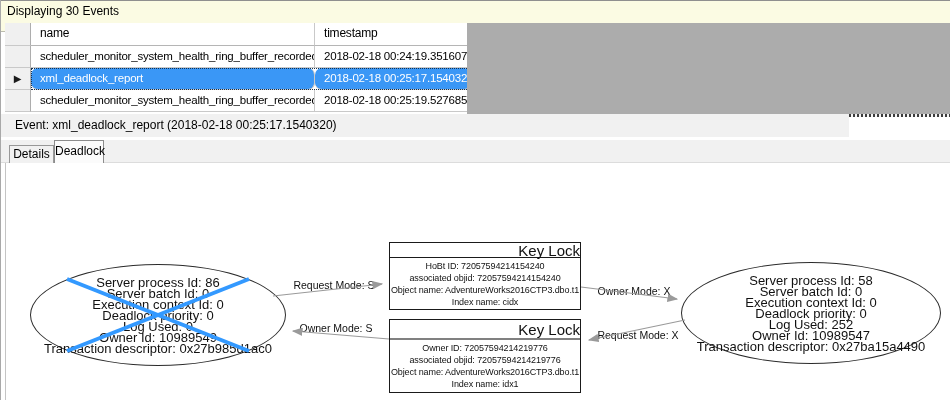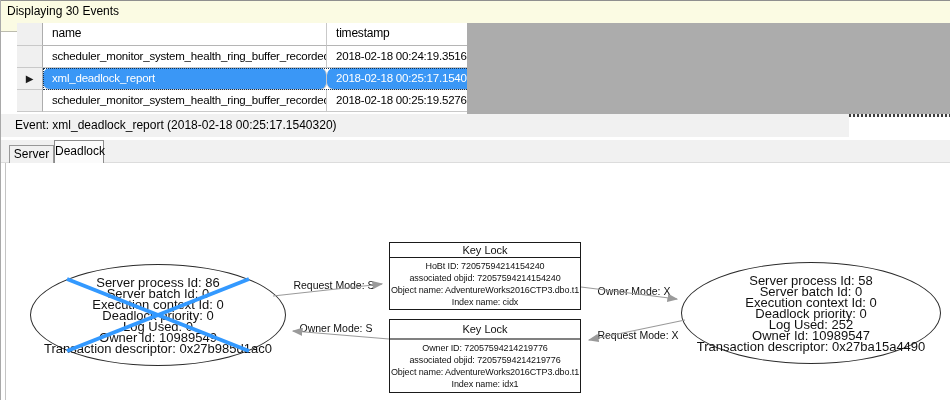--- a/index.html
+++ b/index.html
@@ -10,21 +10,21 @@
     color:#000; background:#fff; border-left:1px solid #a9a9a9;
   }
   
   .events-header {
     position:absolute; left:0; top:0; width:950px; height:32px;
     background:#fbfbe3; border-top:1px solid #8f8f8f; border-bottom:1px solid #bcbcae;
     font-size:12px; line-height:21px; padding-left:6px;
   }
   
   .grid-zone { position:absolute; left:0; top:23px; width:950px; height:91px; }
-  .grid { position:absolute; left:16px; top:0; width:466px; }
+  .grid { position:absolute; left:4px; top:0; width:466px; }
   .grid-filler { position:absolute; left:466px; top:0; width:484px; height:91px; background:#acacac; }
   .g-row { display:flex; height:22px; background:#fff; }
   .g-header { height:23px; }
   .g-sel {
     width:26px; flex:0 0 26px; background:#f0f0f0;
     border-right:1px solid #adadad; border-bottom:1px solid #c9c9c9;
     display:flex; align-items:center; justify-content:center;
   }
   .cells { display:flex; flex:1; }
   .g-cell {
@@ -71,21 +71,21 @@
   }
   .node-ellipse .nline { font-size:13px; line-height:11px; white-space:nowrap; color:#111; }
   .ellipse-left  { left:29px;  top:264px; width:256px; height:102px; }
   .ellipse-right { left:680px; top:262px; width:260px; height:102px; }
   .node-box {
     position:absolute; border:1px solid #1a1a1a; background:#fff; z-index:1;
     left:388px; width:192px;
   }
   .box-top { top:242px; height:68px; }
   .box-bottom { top:319px; height:74px; }
-  .box-title { font-size:11px; text-align:center; color:#111; }
+  .box-title { font-size:15px; text-align:right; color:#111; }
   .box-top .box-title { height:15px; line-height:15px; border-bottom:1px solid #1a1a1a; }
   .box-bottom .box-title { height:20px; line-height:19px; border-bottom:2px solid #808080; }
   .box-body { display:flex; flex-direction:column; align-items:center; justify-content:center; padding-top:2px; }
   .box-body .bline { font-size:9px; line-height:12px; white-space:nowrap; color:#111; letter-spacing:-0.1px; }
   .edge-label {
     position:absolute; font-size:10.5px; color:#111; text-align:center;
     white-space:nowrap; z-index:2;
   }
   .lbl-req-s { left:288px; top:279px; width:90px; }
   .lbl-own-s { left:294px; top:322px; width:82px; }
@@ -137,21 +137,21 @@
       </div>
     </div>
     <div class="grid-filler"></div>
   </div>
 
   <div class="splitter"></div>
 
   <div class="event-bar">Event: xml_deadlock_report (2018-02-18 00:25:17.1540320)</div>
 
   <div class="tabstrip">
-    <div class="tab tab-inactive">Server</div>
+    <div class="tab tab-inactive">Details</div>
     <div class="tab tab-active">Deadlock</div>
   </div>
 
   <div class="graph-pane"></div>
 
   <div class="node-ellipse ellipse-left">
     <div class="nline">Server process Id: 86</div>
     <div class="nline">Server batch Id: 0</div>
     <div class="nline">Execution context Id: 0</div>
     <div class="nline">Deadlock priority: 0</div>

